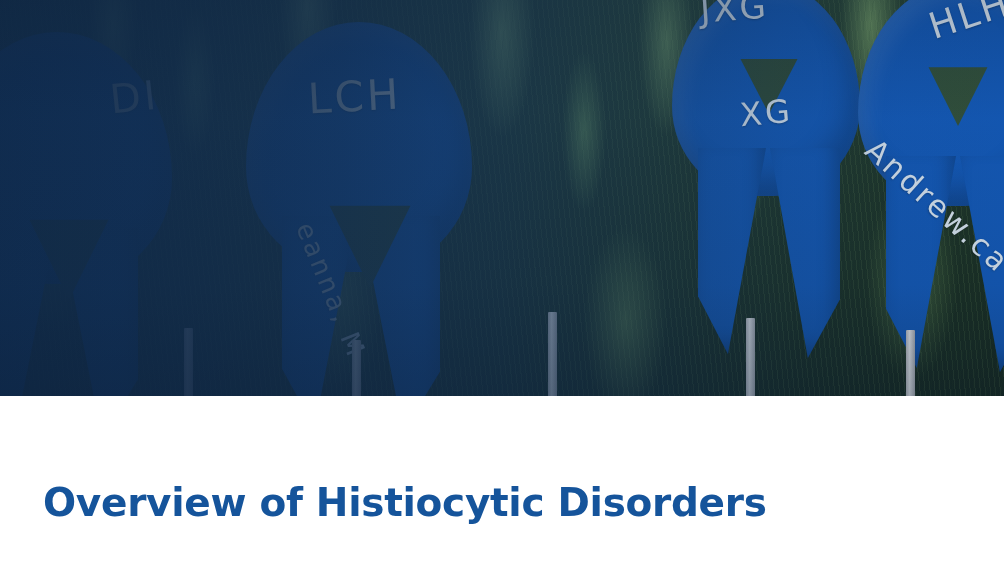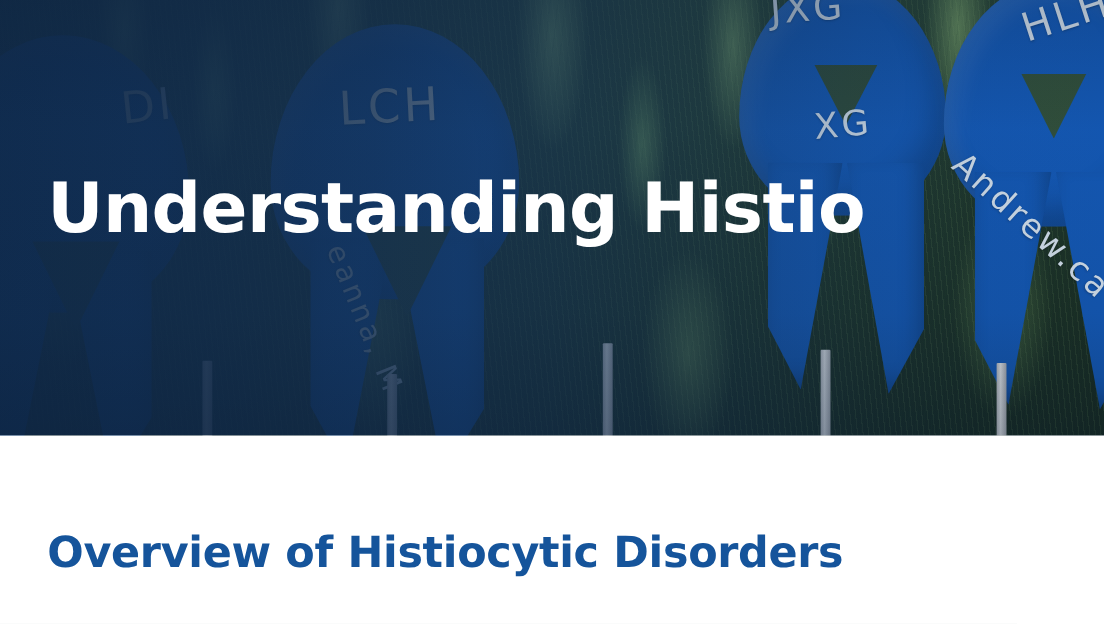--- a/index.html
+++ b/index.html
@@ -231,20 +231,19 @@
       <div class="stake" style="left:184px; top:328px; height:72px;"></div>
       <div class="stake" style="left:352px; top:340px; height:60px;"></div>
       <div class="stake" style="left:548px; top:312px; height:88px;"></div>
       <div class="stake" style="left:746px; top:318px; height:82px;"></div>
       <div class="stake" style="left:906px; top:330px; height:70px;"></div>
 
       <div class="hero-scrim"></div>
       <div class="hero-scrim-v"></div>
     </div>
 
-    <h1 class="hero-title">Understanding Histio</h1>
   </section>
 
   <main class="content">
     <h2 class="section-heading">Overview of Histiocytic Disorders</h2>
   </main>
 
 </div>
 
 </body></html>

